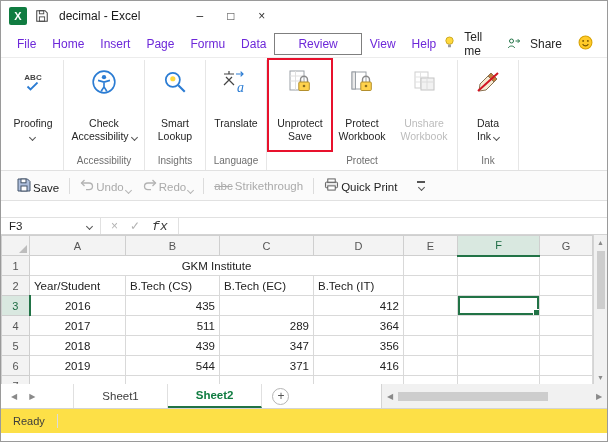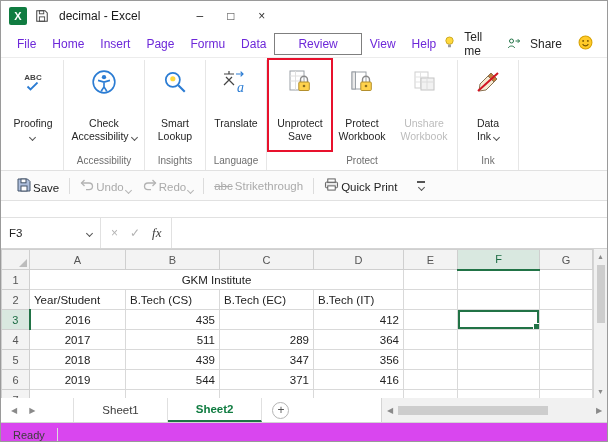--- a/index.html
+++ b/index.html
@@ -44,26 +44,26 @@
   .qat{height:30px;background:#fbfbfb;border-bottom:1px solid #e1e1e1;display:flex;align-items:center;padding:0 10px;font-size:11.5px;flex:0 0 auto}
   .qat-item{display:flex;align-items:flex-end;gap:2px;color:#222;padding:0 6px;white-space:nowrap}
   .qat-item.disabled{color:#ababab}
   .qsep{width:1px;height:16px;background:#dcdcdc;margin:0 4px}
   .strike{text-decoration:line-through}
   .qat-more{margin-left:14px;display:flex;flex-direction:column;align-items:center;gap:1px}
   .overbar{width:8px;height:1.4px;background:#555}
   .fgap{height:16px;flex:0 0 auto}
 
   
-  .fbar{height:32px;display:flex;align-items:stretch;border-top:1px solid #e1e1e1;border-bottom:1px solid #d4d4d4;font-size:11.5px;flex:0 0 auto}
+  .fbar{height:18px;display:flex;align-items:stretch;border-top:1px solid #e1e1e1;border-bottom:1px solid #d4d4d4;font-size:11.5px;flex:0 0 auto}
   .namebox{width:100px;display:flex;align-items:center;padding:0 8px;border-right:1px solid #e1e1e1}
   .nb-text{flex:1;color:#222}
   .fx-controls{display:flex;align-items:center;gap:12px;padding:0 10px;border-right:1px solid #e1e1e1}
   .fx-x,.fx-check{color:#b3b3b3;font-size:12px}
-  .fx-fx{font-family:Liberation Serif, serif;font-style:italic;color:#3c3c3c;font-size:13px}
+  .fx-fx{font-family:Liberation Mono, monospace;font-style:italic;color:#3c3c3c;font-size:13px}
   .finput{flex:1;border:none;outline:none;font-family:inherit;font-size:11.5px;padding:0 6px;background:#fff}
 
   
   .grid-wrap{position:relative;height:149px;overflow:hidden;flex:0 0 auto}
   table.sheet{border-collapse:collapse;table-layout:fixed;width:592px;font-size:11.5px}
   .sheet th,.sheet td{border:1px solid #d9d9d9;height:20px;padding:0 4px;font-weight:normal;overflow:hidden;white-space:nowrap}
   .sheet thead th{background:#f3f3f3;color:#555;text-align:center;font-size:11px;border-color:#cfcfcf}
   .rowh{background:#f3f3f3;color:#555;text-align:center;font-size:11px;border-color:#cfcfcf !important}
   .selh-col{background:#d9e8e0 !important;border-bottom:2px solid #217346 !important;color:#1c6b43 !important}
   .selh-row{background:#d9e8e0 !important;border-right:2px solid #217346 !important;color:#1c6b43 !important}
@@ -84,21 +84,21 @@
   .stabs{display:flex;align-items:stretch;margin-left:26px}
   .stab{display:flex;align-items:center;padding:0 28px;color:#3c3c3c;border-right:1px solid #e0e0e0}
   .stab:first-child{border-left:1px solid #e0e0e0}
   .stab.active{color:#107c41;font-weight:bold;border-bottom:2.5px solid #217346}
   .addsheet{align-self:center;margin-left:10px;width:17px;height:17px;border:1px solid #b5b5b5;border-radius:50%;display:flex;align-items:center;justify-content:center;color:#555;font-size:12px;line-height:1}
   .hscroll{margin-left:auto;width:226px;background:#f1f1f1;border-left:1px solid #d4d4d4;display:flex;align-items:center;color:#8a8a8a;font-size:8px}
   .hs-arrow{width:16px;text-align:center}
   .hs-thumb{height:9px;width:150px;background:#cdcdcd}
 
   
-  .statusbar{height:24px;display:flex;align-items:center;font-size:11px;color:#3c3c3c;background:#d946ef;flex:0 0 auto}
+  .statusbar{height:24px;display:flex;align-items:center;font-size:11px;color:#3c3c3c;background:#fde047;flex:0 0 auto}
   .sb-ready{padding:0 12px}
   .sb-sep{width:1px;height:14px;background:#dcdcdc}
   .sb-acc{display:flex;align-items:center;gap:6px;padding:0 12px}
 </style>
 </head>
 <body>
 
 <div class="window">
 
   <div class="titlebar">

